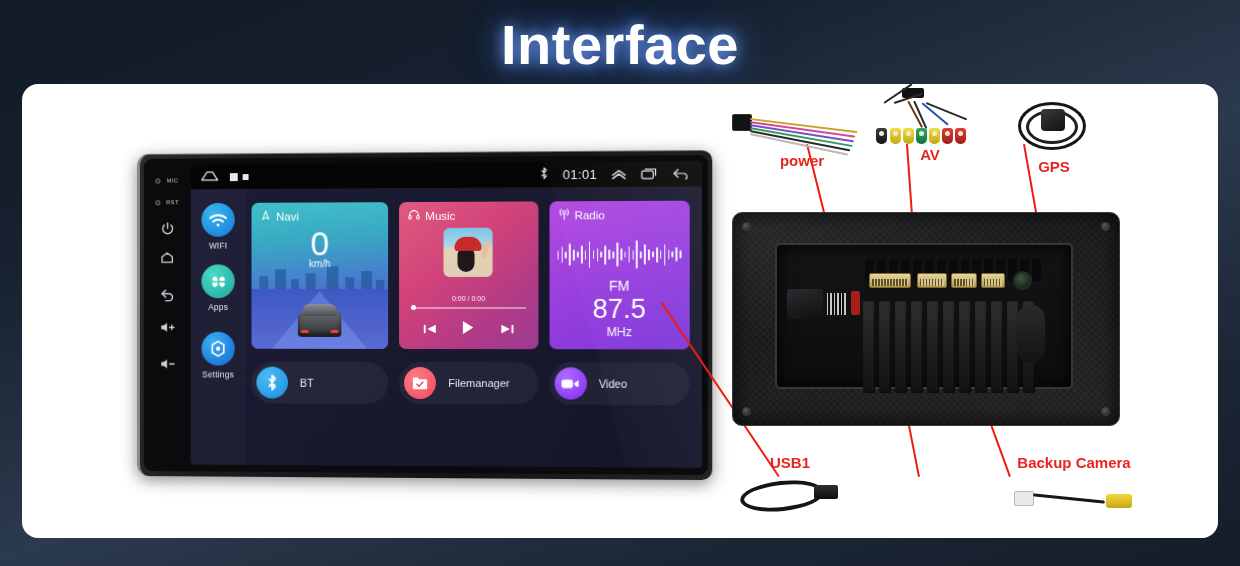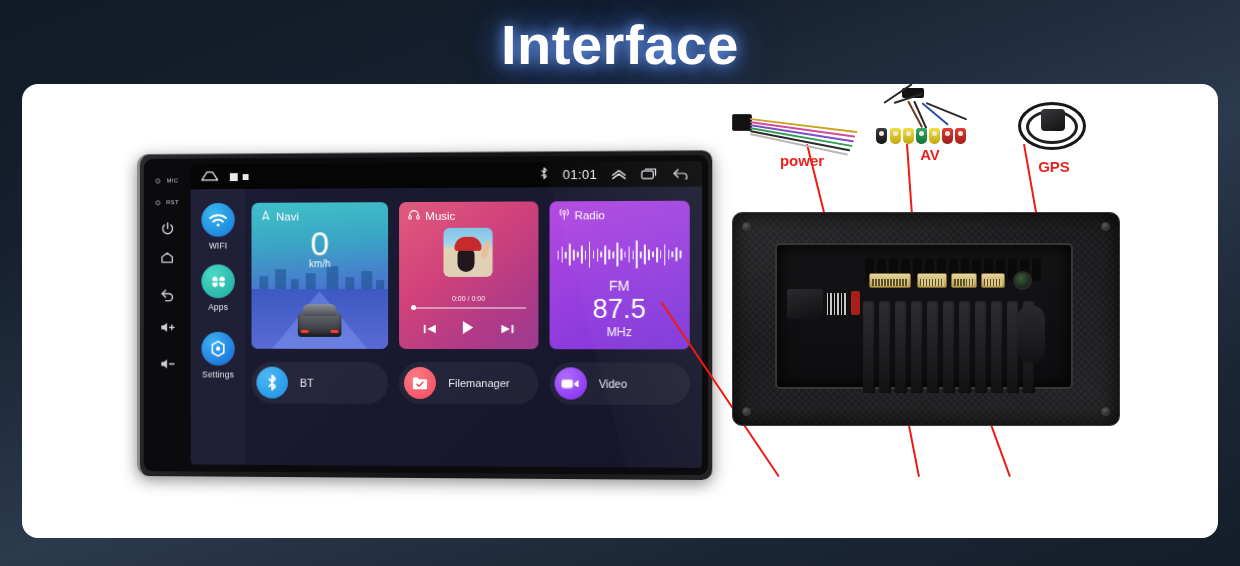--- a/index.html
+++ b/index.html
@@ -644,17 +644,32 @@
         <i class="gold-conn" style="left:174px; top:28px; width:26px"></i>
         <i class="gold-conn" style="left:204px; top:28px; width:24px"></i>
         <i class="round-port" style="left:236px; top:26px"></i>
         <i class="fan-hole" style="left:240px; top:60px"></i>
         <i style="position:absolute;left:10px;top:44px;width:36px;height:30px;background:linear-gradient(160deg,#2b2b2f,#101012);border-radius:3px;display:block"></i>
         <i style="position:absolute;left:50px;top:48px;width:20px;height:22px;background:repeating-linear-gradient(90deg,#c8c8c8 0 1.5px,#0d0d0f 1.5px 3.5px);display:block"></i>
         <i style="position:absolute;left:74px;top:46px;width:9px;height:24px;background:#a81f1a;border-radius:2px;display:block"></i>
       </div>
     </div>
 
-
-
+    <div class="acc" style="left:8px; top:370px; width:140px;">
+      <div class="acc-name">USB1</div>
+      <div class="usb-cable" style="margin:4px auto 0">
+        <i class="usb-loop"></i>
+          <i class="usb-head"></i>
+      </div>
+    </div>
+
+
+    <div class="acc" style="left:282px; top:370px; width:160px;">
+      <div class="acc-name">Backup Camera</div>
+      <div class="cam-cable" style="margin:10px auto 0">
+        <i class="cam-white"></i>
+          <i class="cam-wire"></i>
+          <i class="cam-yellow"></i>
+      </div>
+    </div>
 
   </div>
 </div>
 
 </body></html>

